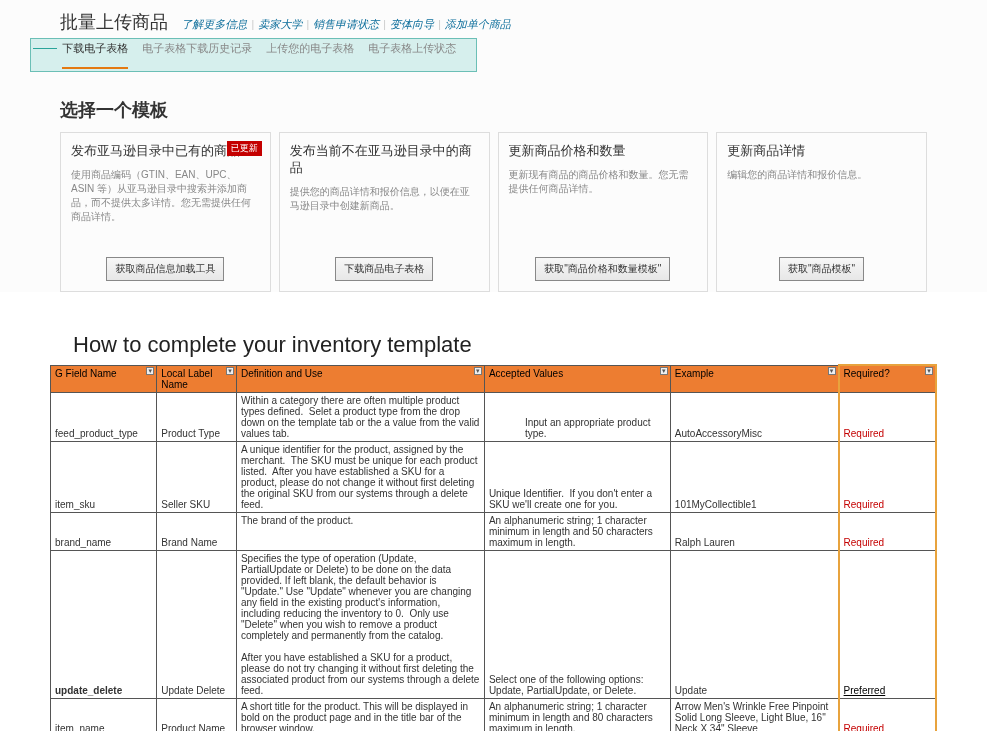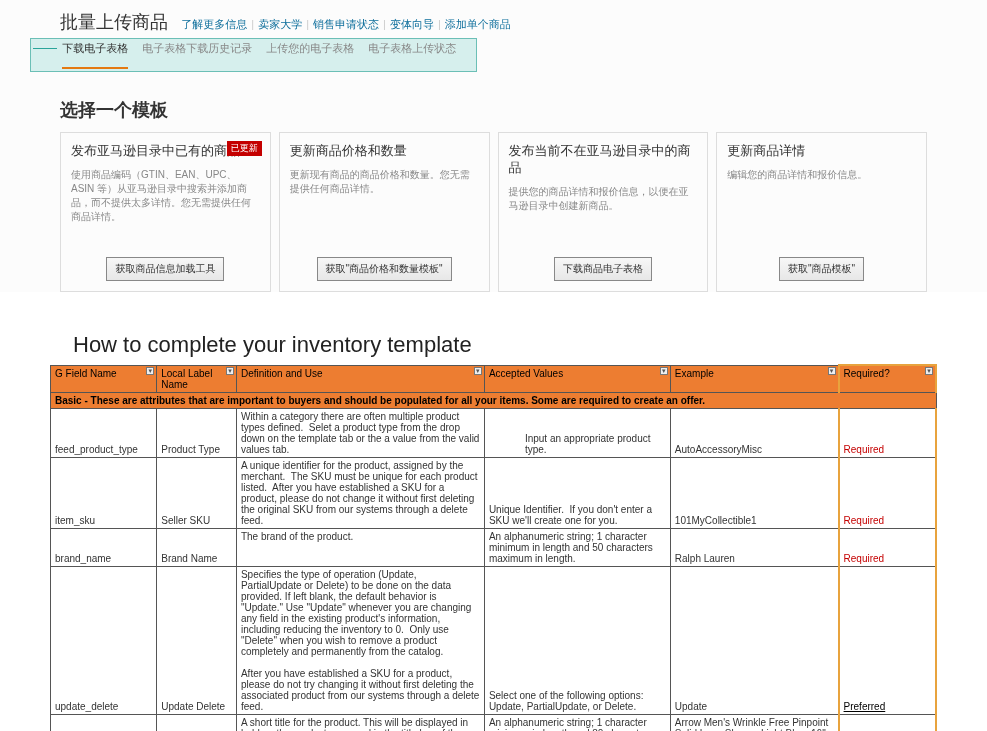--- a/index.html
+++ b/index.html
@@ -2,21 +2,21 @@
 <html><head>
 <meta charset="utf-8">
 <style>
 * { margin: 0; padding: 0; box-sizing: border-box; }
 body { font-family: Arial, "Microsoft YaHei", sans-serif; background: #fff; font-size: 12px; color: #333; width: 987px; }
 
 
 .top-section { padding: 10px 60px 0 60px; background: #fcfcfc; }
 .page-title { font-size: 18px; font-weight: normal; color: #333; display: inline-block; margin-right: 10px; }
 .header-links { display: inline-block; font-size: 11px; }
-.header-links span { color: #0f6f9c; cursor: pointer; }
+.header-links span { color: #0f6f9c; cursor: pointer; font-style: italic; }
 .header-links .sep { color: #ccc; margin: 0 4px; }
 .sub-tabs { margin-top: 8px; font-size: 11px; color: #888; }
 .sub-tabs span { display: inline-block; margin-right: 14px; cursor: pointer; padding-bottom: 11px; }
 .sub-tabs .active { color: #333; border-bottom: 2px solid #e47911; }
 .highlight-box { display:inline-block; background: rgba(100,200,190,0.25); border:1px solid #6bbfb6; padding: 2px 6px 2px 2px; margin-left:-30px; margin-top:4px; }
 .highlight-box .arrow-line { display:inline-block; width:24px; border-top:1px solid #2aa59a; vertical-align: middle; margin-right:2px;}
 .section-title { font-size: 18px; font-weight: bold; margin: 26px 0 10px 0; }
 .cards { display: flex; gap: 8px; }
 .card { flex:1; border: 1px solid #ddd; padding: 10px; position: relative; min-height: 160px; display:flex; flex-direction:column; }
 .card-title { font-size: 13px; color: #333; margin-bottom: 8px; line-height:1.3; }
@@ -51,28 +51,28 @@
   </div>
   <div class="section-title">选择一个模板</div>
   <div class="cards" id="cards">
       <div class="card">
         <div class="badge-red">已更新</div>
         <div class="card-title">发布亚马逊目录中已有的商品</div>
         <div class="card-desc">使用商品编码（GTIN、EAN、UPC、ASIN 等）从亚马逊目录中搜索并添加商品，而不提供太多详情。您无需提供任何商品详情。</div>
         <button class="card-btn">获取商品信息加载工具</button>
       </div>
       <div class="card">
+        <div class="card-title">发布当前不在亚马逊目录中的商品</div>
+        <div class="card-desc">提供您的商品详情和报价信息，以便在亚马逊目录中创建新商品。</div>
+        <button class="card-btn">下载商品电子表格</button>
+      </div>
+      <div class="card">
         <div class="card-title">更新商品价格和数量</div>
         <div class="card-desc">更新现有商品的商品价格和数量。您无需提供任何商品详情。</div>
         <button class="card-btn">获取"商品价格和数量模板"</button>
-      </div>
-      <div class="card">
-        <div class="card-title">发布当前不在亚马逊目录中的商品</div>
-        <div class="card-desc">提供您的商品详情和报价信息，以便在亚马逊目录中创建新商品。</div>
-        <button class="card-btn">下载商品电子表格</button>
       </div>
       <div class="card">
         <div class="card-title">更新商品详情</div>
         <div class="card-desc">编辑您的商品详情和报价信息。</div>
         <button class="card-btn">获取"商品模板"</button>
       </div>
     </div>
 </div>
 
 <div class="excel-section">
@@ -90,23 +90,20 @@
         <tr id="excel-headers">
           <th>G Field Name<span class="filter">▾</span></th>
           <th>Local Label Name<span class="filter">▾</span></th>
           <th>Definition and Use<span class="filter">▾</span></th>
           <th>Accepted Values<span class="filter">▾</span></th>
           <th>Example<span class="filter">▾</span></th>
           <th class="col-required">Required?<span class="filter">▾</span></th>
         </tr>
       </thead>
     <tbody id="excel-body">
-        <tr class="section-row">
-          <td colspan="6">Basic - These are attributes that are important to buyers and should be populated for all your items. Some are required to create an offer.</td>
-        </tr>
         <tr>
           <td style="white-space: pre-wrap; vertical-align: bottom;">feed_product_type</td>
           <td style="white-space: pre-wrap; vertical-align: bottom;">Product Type</td>
           <td style="white-space: pre-wrap;">Within a category there are often multiple product types defined.  Selet a product type from the drop down on the template tab or the a value from the valid values tab.</td>
           <td style="white-space: pre-wrap; vertical-align: bottom; padding-left: 40px;">Input an appropriate product type.</td>
           <td style="white-space: pre-wrap; vertical-align: bottom;">AutoAccessoryMisc</td>
           <td class="col-required required-col" style="white-space: pre-wrap; vertical-align: bottom;">Required</td>
         </tr>
         <tr>
           <td style="white-space: pre-wrap; vertical-align: bottom;">item_sku</td>
@@ -118,21 +115,21 @@
         </tr>
         <tr>
           <td style="white-space: pre-wrap; vertical-align: bottom;">brand_name</td>
           <td style="white-space: pre-wrap; vertical-align: bottom;">Brand Name</td>
           <td style="white-space: pre-wrap;">The brand of the product.</td>
           <td style="white-space: pre-wrap; vertical-align: bottom;">An alphanumeric string; 1 character minimum in length and 50 characters maximum in length.</td>
           <td style="white-space: pre-wrap; vertical-align: bottom;">Ralph Lauren</td>
           <td class="col-required required-col" style="white-space: pre-wrap; vertical-align: bottom;">Required</td>
         </tr>
         <tr>
-          <td style="white-space: pre-wrap; vertical-align: bottom;">update_delete</td>
+          <td style="white-space: pre-wrap; vertical-align: bottom; font-weight: bold;">update_delete</td>
           <td style="white-space: pre-wrap; vertical-align: bottom;">Update Delete</td>
           <td style="white-space: pre-wrap;">Specifies the type of operation (Update, PartialUpdate or Delete) to be done on the data provided. If left blank, the default behavior is "Update." Use "Update" whenever you are changing any field in the existing product's information, including reducing the inventory to 0.  Only use "Delete" when you wish to remove a product completely and permanently from the catalog.
 
 After you have established a SKU for a product, please do not try changing it without first deleting the associated product from our systems through a delete feed.</td>
           <td style="white-space: pre-wrap; vertical-align: bottom;">Select one of the following options: Update, PartialUpdate, or Delete.</td>
           <td style="white-space: pre-wrap; vertical-align: bottom;">Update</td>
           <td class="col-required preferred-col" style="white-space: pre-wrap; vertical-align: bottom; text-decoration: underline;">Preferred</td>
         </tr>
         <tr>
           <td style="white-space: pre-wrap; vertical-align: bottom;">item_name</td>

